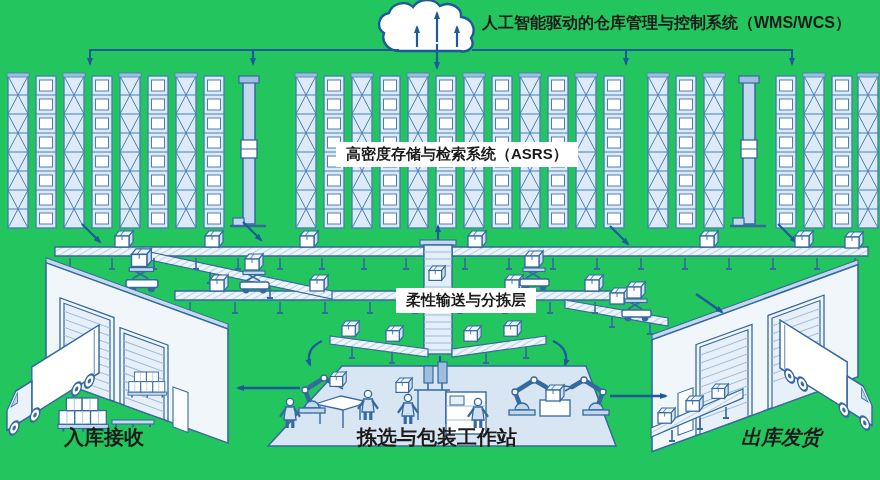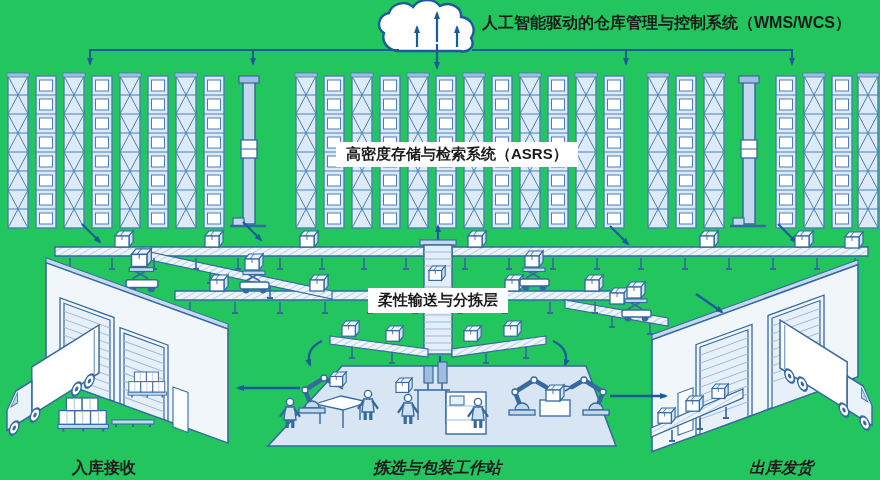--- a/index.html
+++ b/index.html
@@ -6,24 +6,24 @@
   .stage{
     position:relative;width:880px;height:480px;overflow:hidden;
     background:#22c55e;
     font-family:"Liberation Sans","DejaVu Sans",sans-serif;
   }
   .stage svg{position:absolute;left:0;top:0;}
   .lbl{position:absolute;color:#1b1b1b;font-weight:bold;white-space:nowrap;}
   .title{left:482px;top:13px;font-size:16px;}
   .badge{background:#ffffff;padding:3px 10px;font-size:15px;}
   .badge.asrs{left:336px;top:142px;font-size:15px;}
-  .badge.conv{left:368px;top:288px;}
-  .bottom{font-size:16px;transform:translateX(-50%);top:458px;}
+  .badge.conv{left:396px;top:288px;}
+  .bottom{font-size:20px;transform:translateX(-50%);top:424px;}
   .bottom.inb{left:104px;}
-  .bottom.ws{left:437px;font-style:italic;}
+  .bottom.ws{left:437px;}
   .bottom.outb{left:781px;font-style:italic;}
 </style>
 </head>
 <body>
 
 <div class="stage">
 <svg width="880" height="480" viewBox="0 0 880 480">
   <defs>
     <marker id="ar" markerWidth="9" markerHeight="9" refX="6" refY="3" orient="auto" markerUnits="userSpaceOnUse">
       <path d="M0,0 L8,3 L0,6 Z" fill="#1d5a9c"></path>

